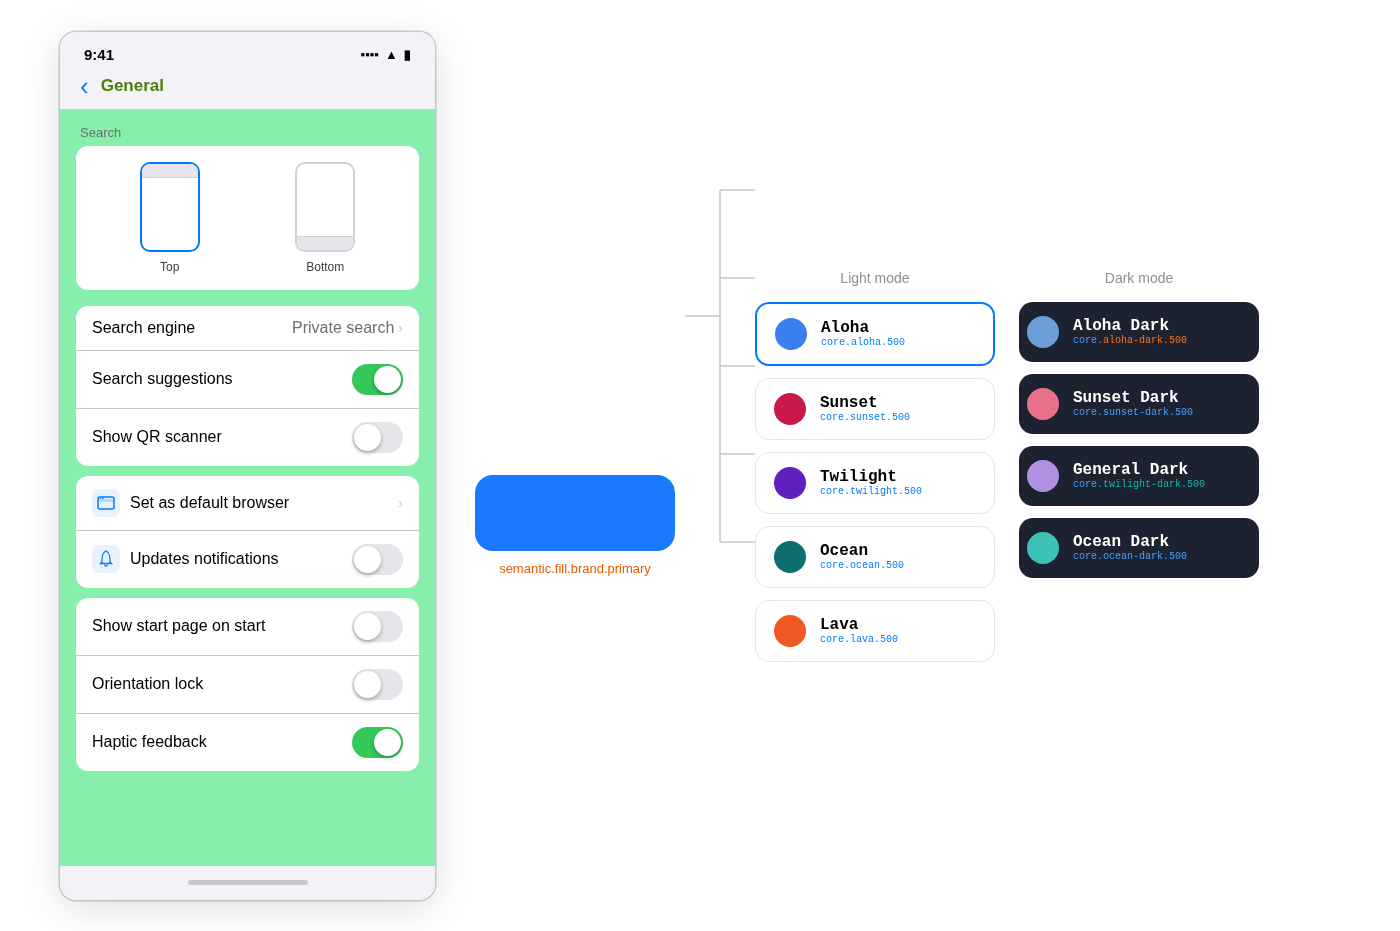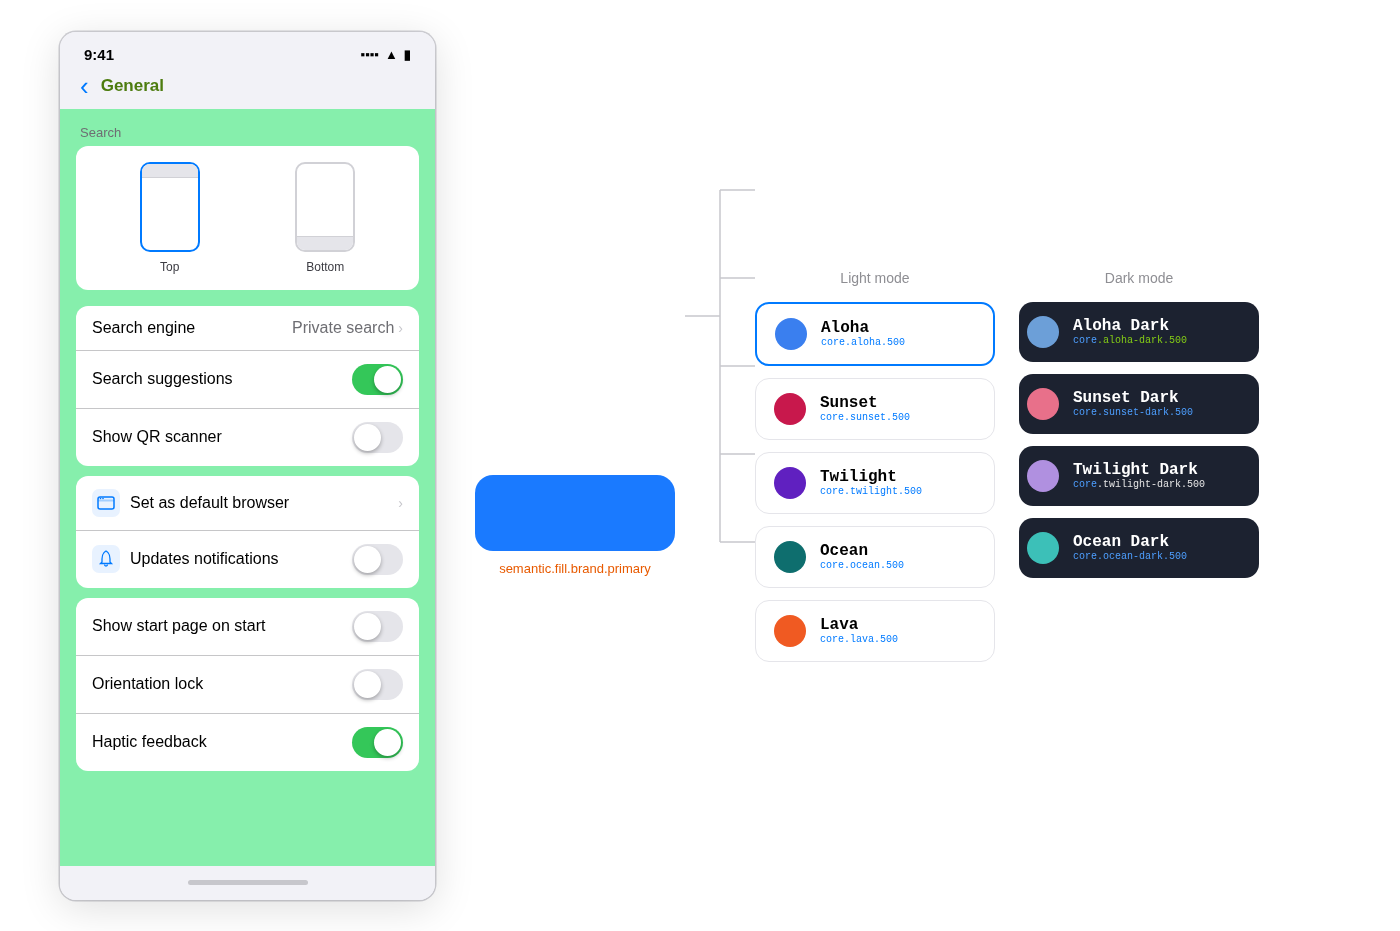--- a/index.html
+++ b/index.html
@@ -500,37 +500,37 @@
     </div>
 
     <div class="theme-column">
       <div class="theme-column-header">Dark mode</div>
       <div class="theme-cards">
 
         <div class="theme-card dark">
           <div class="theme-dot" style="background:#6c9fd8;"></div>
           <div class="theme-text">
             <div class="theme-name">Aloha Dark</div>
-            <div class="theme-code"><span style="color:#4d9fff;">core</span><span style="color:#84cc16;text-align:center;">.aloha-dark.500</span></div>
+            <div class="theme-code"><span style="color:#4d9fff;">core</span><span style="color:#f97316;text-align:center;">.aloha-dark.500</span></div>
           </div>
         </div>
 
         <div class="theme-card dark">
           <div class="theme-dot" style="background:#e8708a;"></div>
           <div class="theme-text">
             <div class="theme-name">Sunset Dark</div>
             <div class="theme-code"><span style="color:#4d9fff;">core</span><span style="color:#4d9fff;">.sunset-dark.500</span></div>
           </div>
         </div>
 
         <div class="theme-card dark">
           <div class="theme-dot" style="background:#b090e0;"></div>
           <div class="theme-text">
-            <div class="theme-name">Twilight Dark</div>
-            <div class="theme-code"><span style="color:#4d9fff;">core</span><span style="color:#e5e5e5;">.twilight-dark.500</span></div>
+            <div class="theme-name">General Dark</div>
+            <div class="theme-code"><span style="color:#4d9fff;">core</span><span style="color:#14b8a6;">.twilight-dark.500</span></div>
           </div>
         </div>
 
         <div class="theme-card dark">
           <div class="theme-dot" style="background:#3cc0b8;"></div>
           <div class="theme-text">
             <div class="theme-name">Ocean Dark</div>
             <div class="theme-code"><span style="color:#4d9fff;">core</span><span style="color:#4d9fff;">.ocean-dark.500</span></div>
           </div>
         </div>

